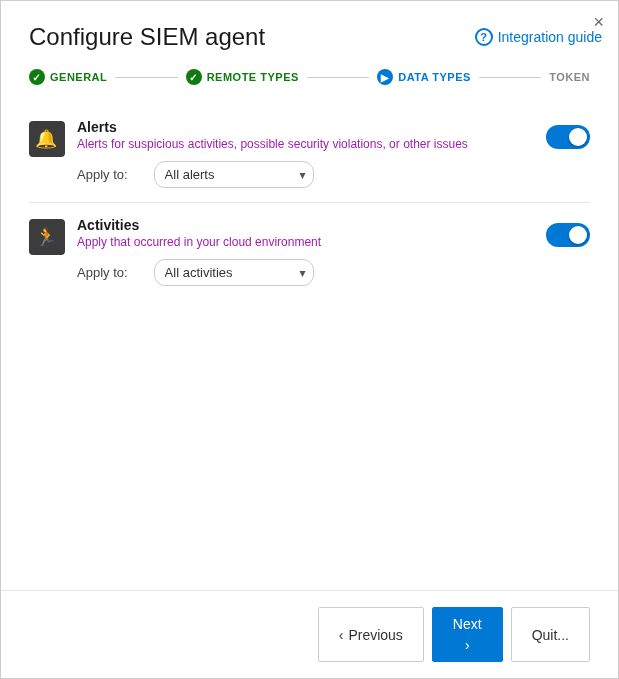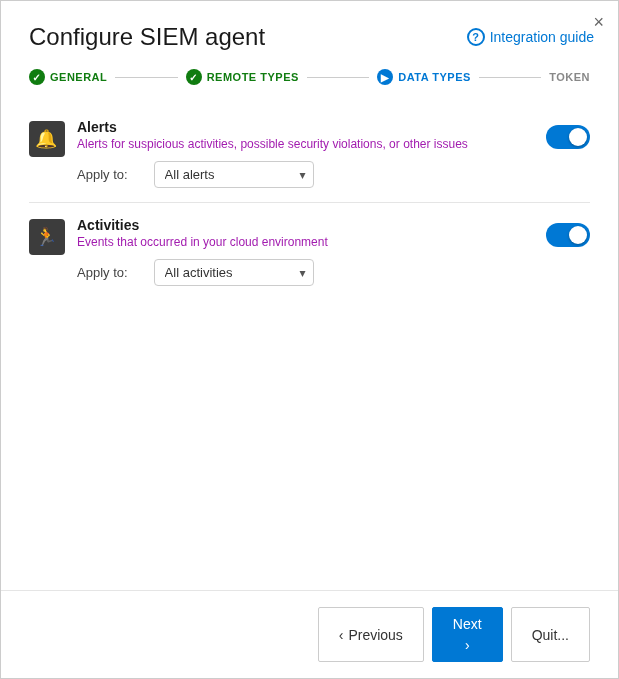--- a/index.html
+++ b/index.html
@@ -26,21 +26,21 @@
       top: 12px;
       right: 14px;
       font-size: 18px;
       color: #666;
       cursor: pointer;
       background: none;
       border: none;
       line-height: 1;
     }
     .header {
-      padding: 22px 24px 10px 28px;
+      padding: 22px 16px 10px 28px;
       display: flex;
       align-items: center;
       justify-content: space-between;
       text-align: right;
     }
     .header-title {
       font-size: 24px;
       font-weight: 400;
       color: #1a1a1a;
     }
@@ -160,21 +160,21 @@
       align-items: center;
       gap: 26px;
     }
     .apply-label {
       font-size: 13px;
       color: #444;
       white-space: nowrap;
     }
     .apply-select {
       border: 1px solid #ccc;
-      border-radius: 4px;
+      border-radius: 11px;
       padding: 5px 28px 5px 10px;
       font-size: 13px;
       color: #333;
       background: white;
       appearance: none;
       -webkit-appearance: none;
       cursor: pointer;
       min-width: 160px;
       position: relative;
     }
@@ -302,21 +302,21 @@
       </div>
       <div class="toggle"></div>
     </div>
 
     <div class="data-item">
       <div class="item-icon-box">
         <span>🏃</span>
       </div>
       <div class="item-body">
         <div class="item-name">Activities</div>
-        <div class="item-desc">Events that occurred in your cloud environment</div>
+        <div class="item-desc">Apply that occurred in your cloud environment</div>
         <div class="apply-row">
           <span class="apply-label">Apply to:</span>
           <div class="select-wrapper">
             <select class="apply-select">
               <option>All activities</option>
               <option>Selected activities</option>
             </select>
           </div>
         </div>
       </div>

